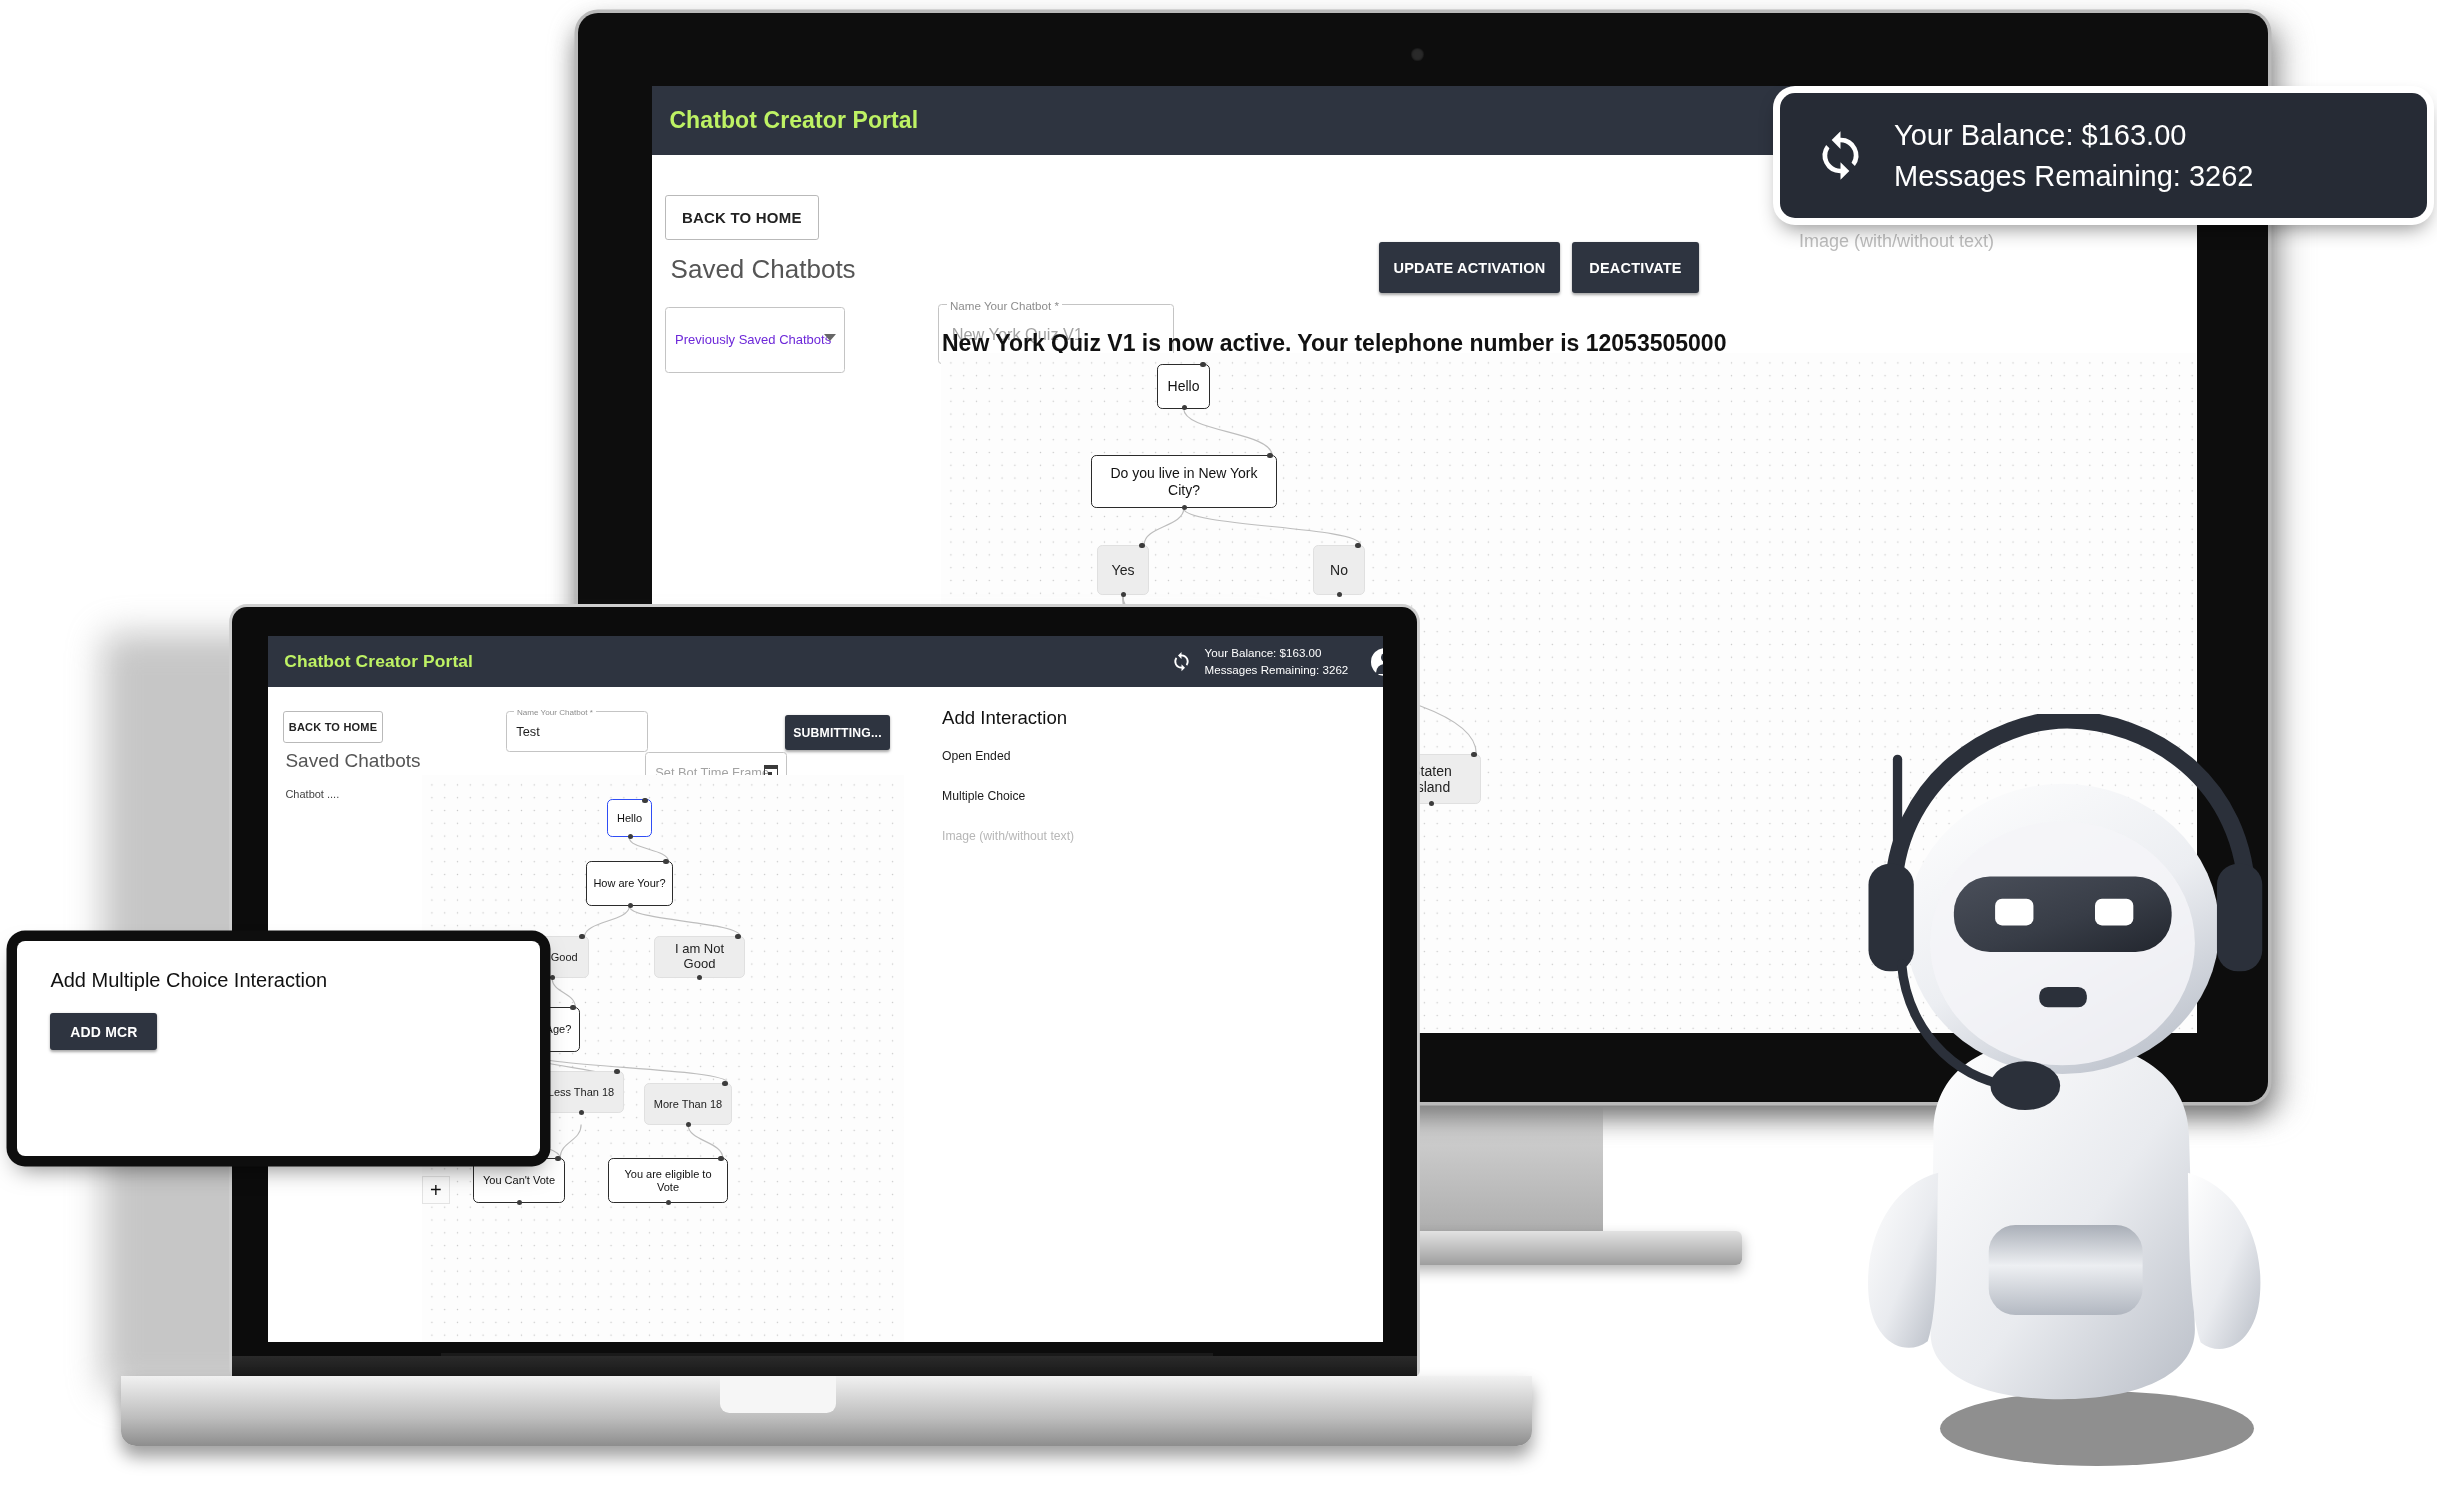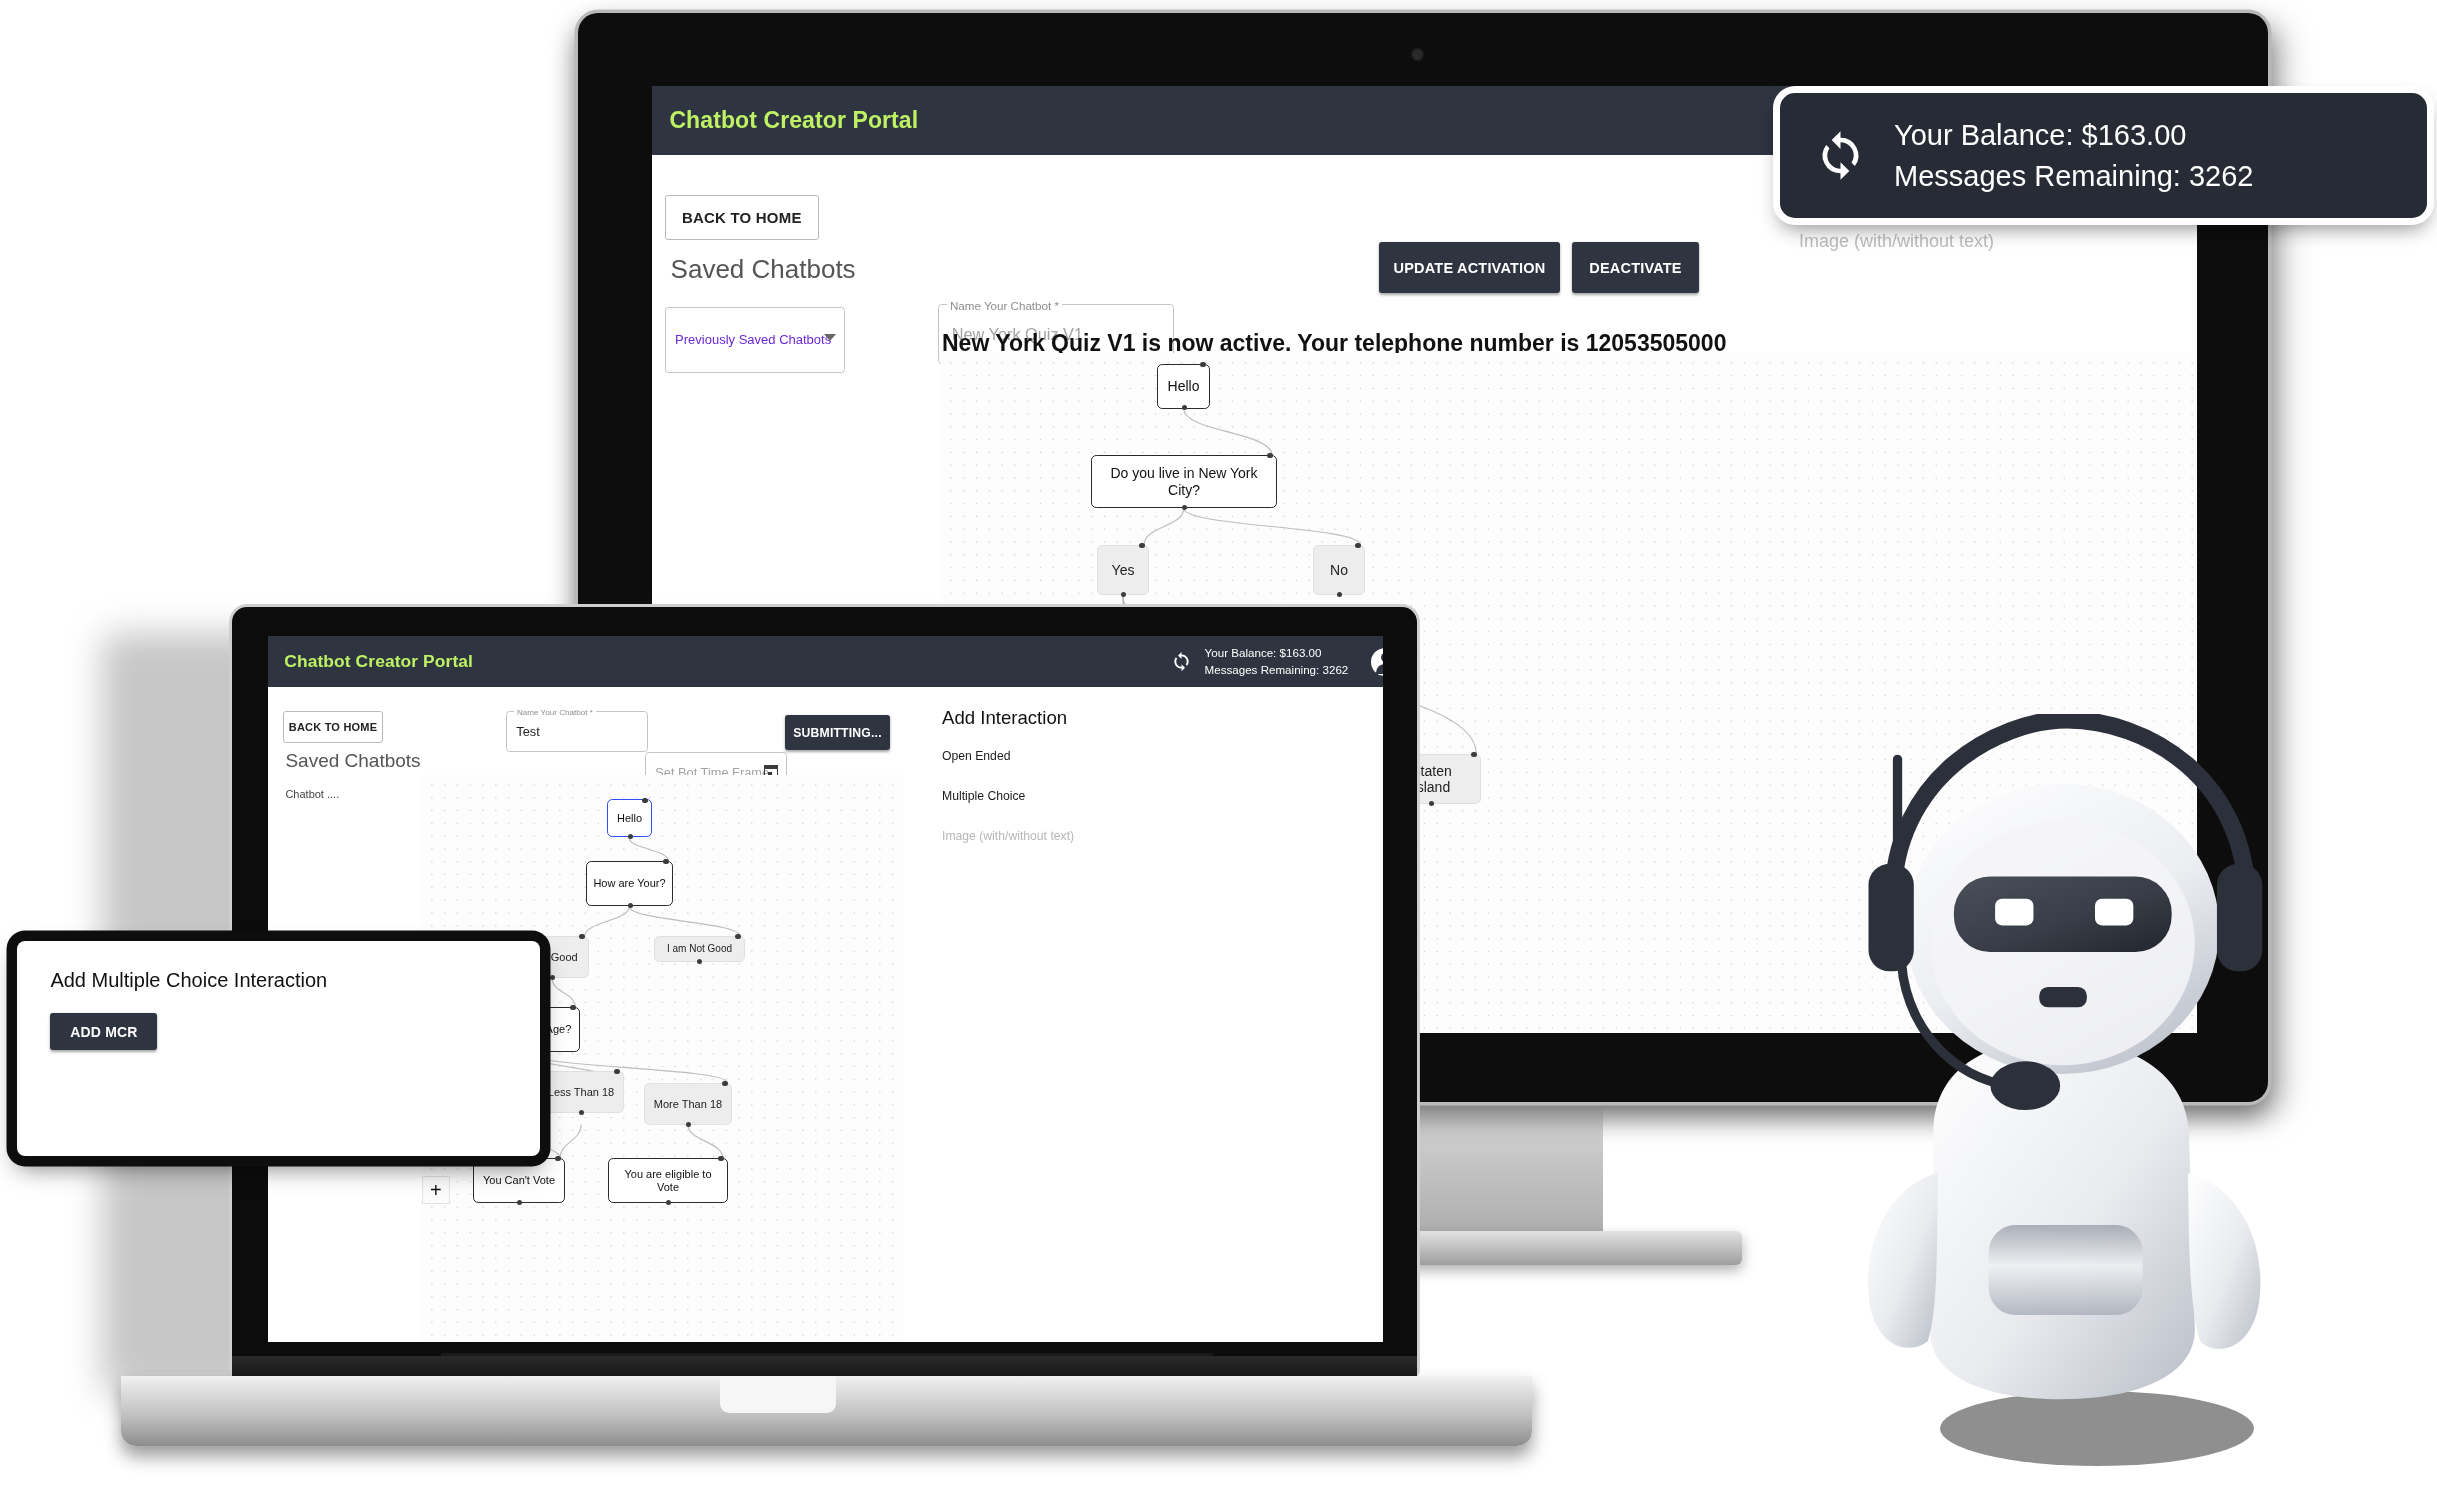--- a/index.html
+++ b/index.html
@@ -335,21 +335,21 @@
         <div class="node " style="left: 164px; top: 86px; width: 87px; height: 45px; font-size: 11px; padding: 0px 5.8px;">
           <span>How are Your?</span>
           <span class="port t" style="right: 3.5px;"></span>
           <span class="port b" style="left: 41px;"></span>
         </div>
         <div class="node answer" style="left: 93px; top: 161px; width: 74px; height: 42px; font-size: 11px; padding: 0px 5.8px;">
           <span>I am Good</span>
           <span class="port t" style="right: 3.5px;"></span>
           <span class="port b" style="left: 34px;"></span>
         </div>
-        <div class="node answer" style="left: 232px; top: 161px; width: 91px; height: 26px; font-size: 10px; padding: 0px 5.8px;">
+        <div class="node answer" style="left: 232px; top: 161px; width: 91px; height: 42px; font-size: 13px; padding: 0px 5.8px;">
           <span>I am Not Good</span>
           <span class="port t" style="right: 3.5px;"></span>
           <span class="port b" style="left: 42px;"></span>
         </div>
         <div class="node " style="left: 50px; top: 232px; width: 108px; height: 45px; font-size: 11px; padding: 0px 5.8px;">
           <span>What Is Your Age?</span>
           <span class="port t" style="right: 3.5px;"></span>
           <span class="port b" style="left: 51px;"></span>
         </div>
         <div class="node answer" style="left: 11.6px; top: 308px; width: 86px; height: 42px; font-size: 11px; padding: 0px 5.8px;">

